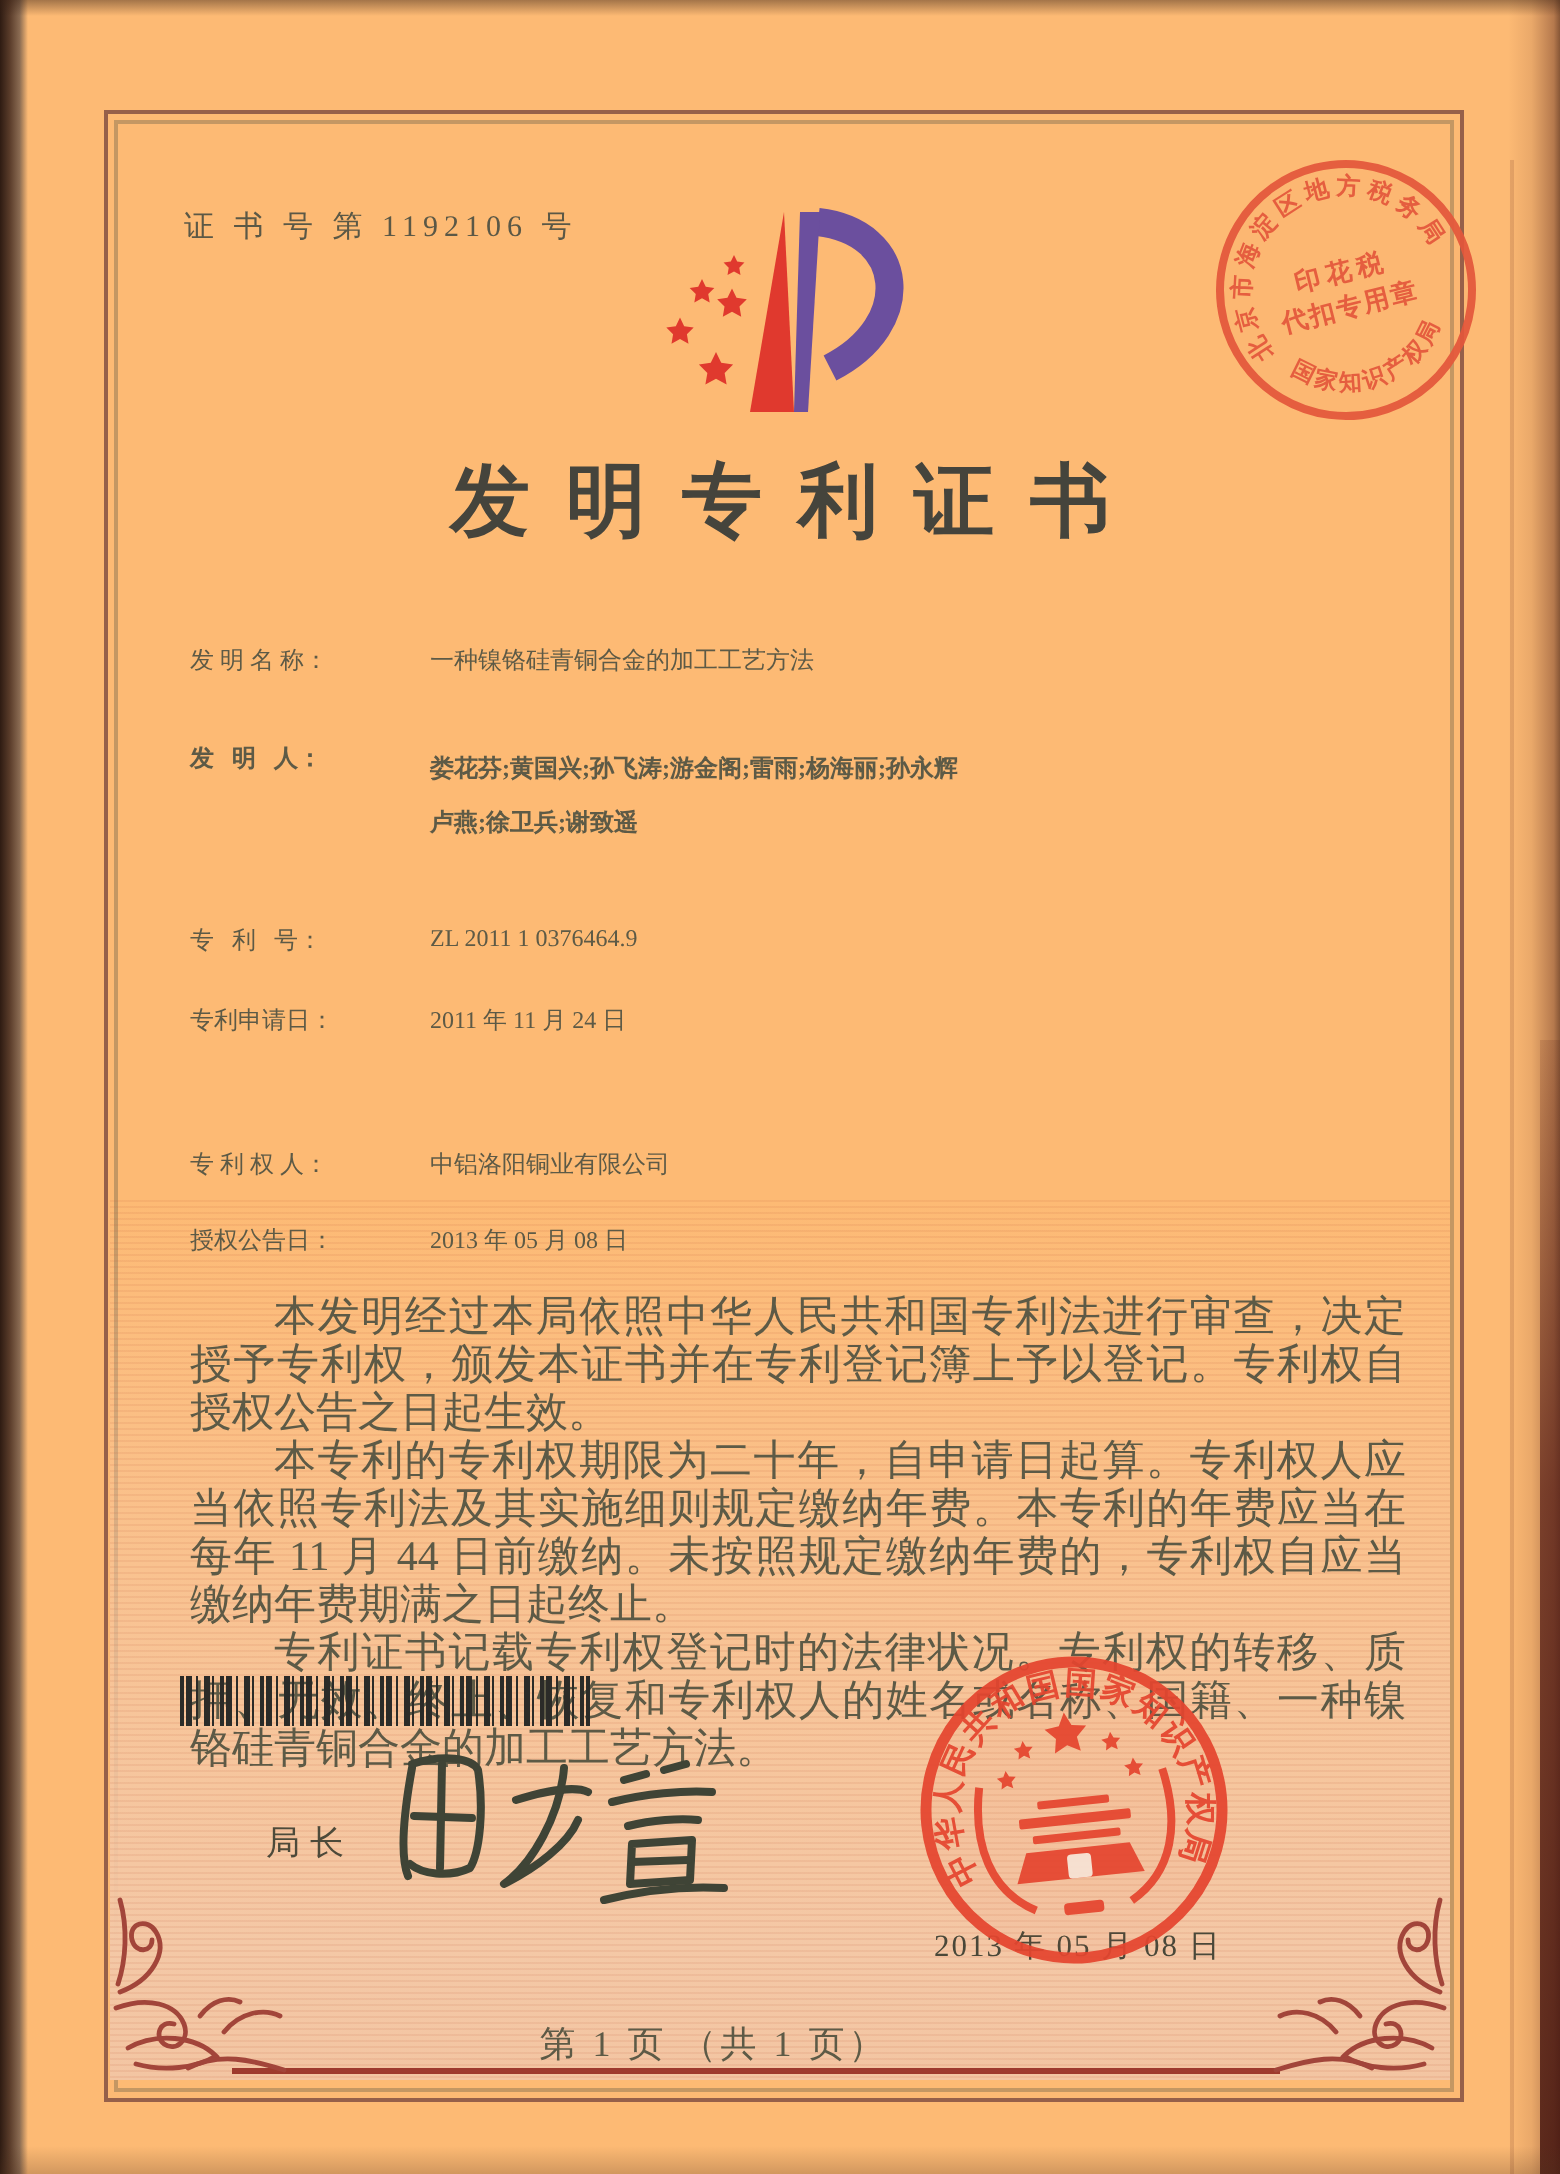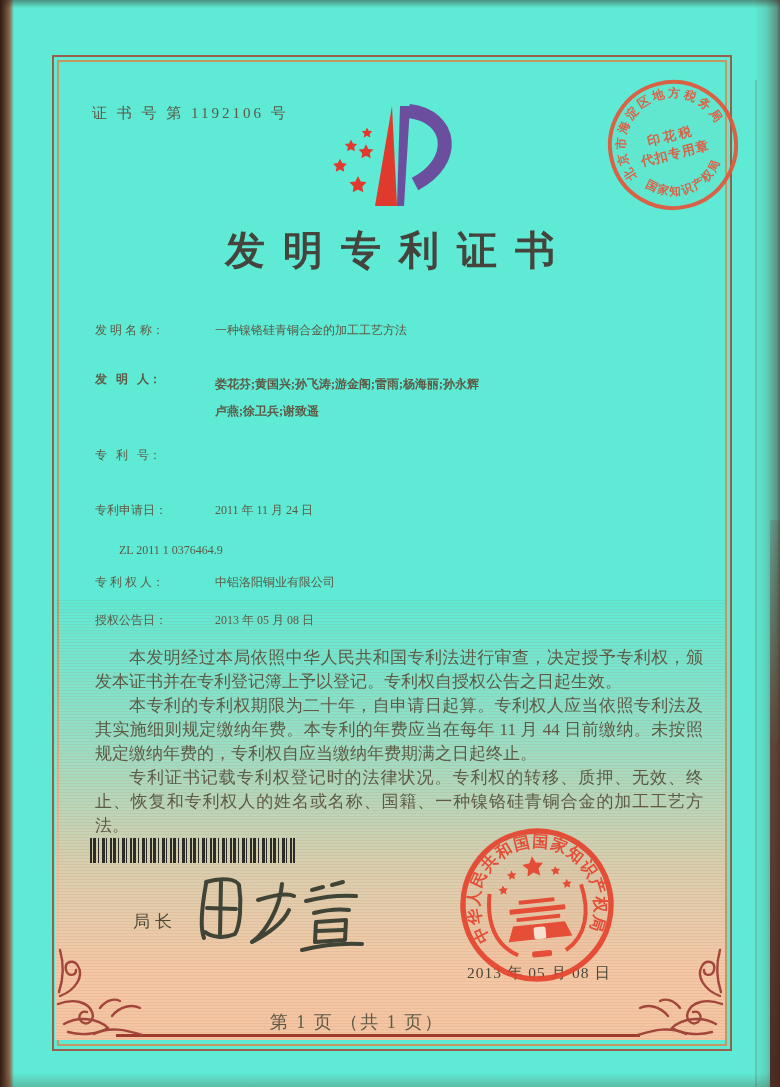--- a/index.html
+++ b/index.html
@@ -1,18 +1,18 @@
 <!DOCTYPE html>
 <html><head>
 <meta charset="utf-8">
 <style>
   html,body{margin:0;padding:0;background:#cfc8b6;}
   #canvas{
     position:relative;width:780px;height:1087px;overflow:hidden;
-    background:#5eead4;
+    background:#fdba74;
     font-family:"Liberation Serif","DejaVu Serif",serif;
   }
   
   .spine{position:absolute;left:0;top:0;bottom:0;width:14px;
     background:linear-gradient(to right,#2e1b12 0%,#5a3c2a 35%,#8a6b52 70%,rgba(138,107,82,0) 100%);}
   .top-shadow{position:absolute;left:0;top:0;right:0;height:8px;
     background:linear-gradient(to bottom,rgba(55,32,20,0.45),rgba(55,32,20,0));}
   .bottom-shadow{position:absolute;left:0;bottom:0;right:0;height:14px;
     background:linear-gradient(to top,rgba(80,50,30,0.25),rgba(80,50,30,0));}
   .right-shadow{position:absolute;right:0;top:0;bottom:0;width:26px;
@@ -38,26 +38,26 @@
   .cert-no{position:absolute;left:92px;top:104px;font-size:15px;letter-spacing:3px;color:#5b5846;z-index:3;}
   .logo{position:absolute;left:325px;top:100px;width:150px;height:110px;z-index:3;}
   .title{position:absolute;left:52px;top:223px;width:676px;text-align:center;
     font-size:40px;font-weight:bold;color:#45443c;letter-spacing:18px;text-indent:18px;z-index:3;}
   .row{position:absolute;left:95px;width:615px;font-size:12px;color:#5d5a46;z-index:3;display:flex;}
   .row .lbl{flex:0 0 96px;white-space:pre;}
   .row .val{flex:1;margin-left:24px;}
   .row-name{top:322px;}
   .row-inventors{top:371px;font-weight:bold;}
   .row-inventors .val span{display:block;line-height:27px;}
-  .row-patno{top:447px;flex-direction:column;}
+  .row-patno{top:462px;}
   .row-filing{top:502px;}
   .row-patentee{top:574px;}
   .row-grant{top:612px;justify-content:space-between;}
   .paras{position:absolute;left:95px;top:646px;width:608px;z-index:3;color:#5d5a46;}
-  .paras p{margin:0;font-size:17px;line-height:24px;text-align:justify;text-indent:2em;}
+  .paras p{margin:0;font-size:21px;line-height:24px;text-align:justify;text-indent:2em;}
   
   .barcode{position:absolute;left:90px;top:838px;width:205px;height:25px;z-index:3;
     background:repeating-linear-gradient(90deg,#2b2b28 0 2px,transparent 2px 3px,#2b2b28 3px 6px,transparent 6px 8px,#2b2b28 8px 9px,transparent 9px 12px,#2b2b28 12px 15px,transparent 15px 16px,#2b2b28 16px 17px,transparent 17px 20px);}
   
   .sig-title{position:absolute;left:133px;top:910px;font-size:17px;letter-spacing:5px;color:#4d4a3a;z-index:3;}
   .sig-svg{position:absolute;left:192px;top:868px;width:190px;height:92px;z-index:3;}
   .visually-hidden{position:absolute;width:1px;height:1px;overflow:hidden;clip:rect(0 0 0 0);white-space:nowrap;}
   
   .seal{position:absolute;left:447px;top:815px;width:180px;height:180px;z-index:5;opacity:0.93;transform:rotate(-6deg);}
   .seal-date{position:absolute;left:467px;top:963px;font-size:15.5px;letter-spacing:1px;color:#4a4839;z-index:4;}

